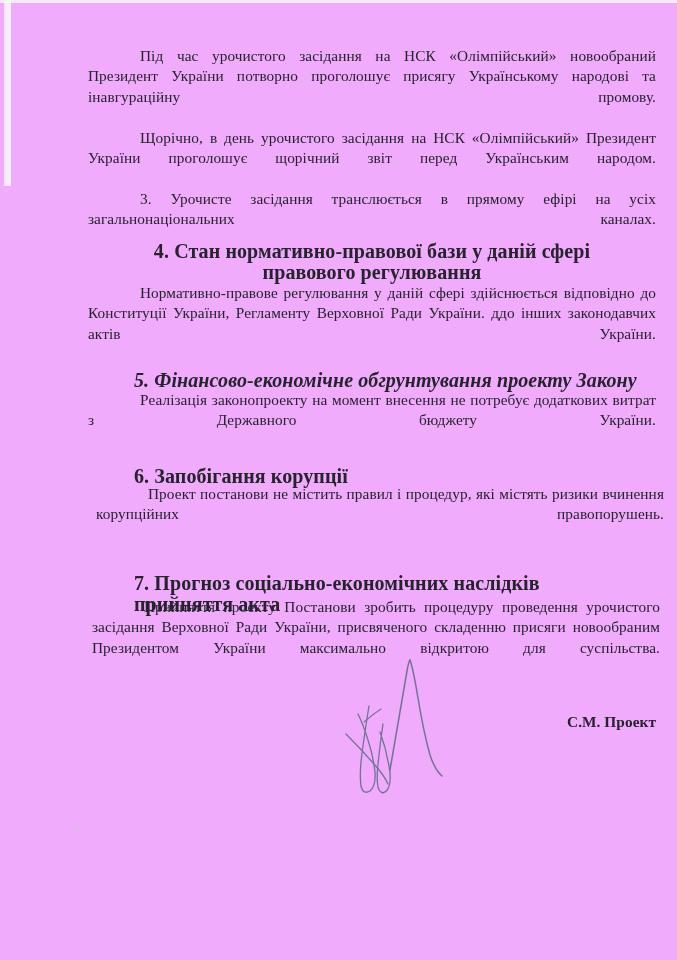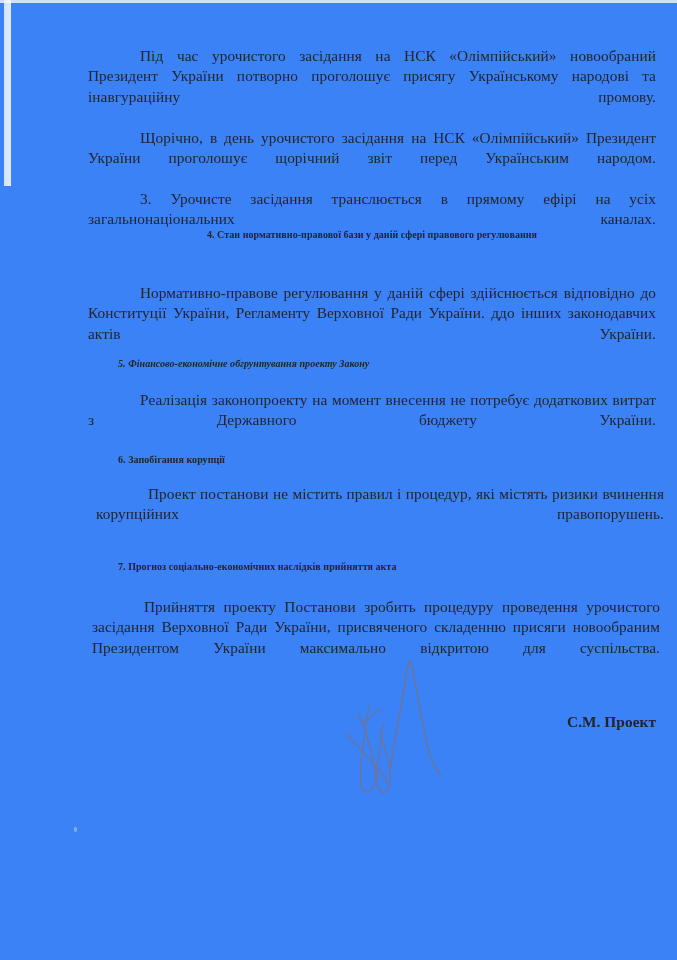--- a/index.html
+++ b/index.html
@@ -7,21 +7,21 @@
     margin: 0;
     padding: 0;
     background: #ffffff;
   }
 
   .page {
     position: relative;
     width: 677px;
     height: 960px;
     margin: 0 auto;
-    background: #3b82f6;
+    background: #f0abfc;
     overflow: hidden;
     font-family: "Liberation Serif", "DejaVu Serif", serif;
     color: #24242a;
   }
 
   
   .scan-edge-left {
     position: absolute;
     left: 4px;
     top: 0;
@@ -72,22 +72,22 @@
     word-spacing: .02em;
   }
   
   p.body-par::after {
     content: "";
     display: inline-block;
     width: 100%;
   }
 
   h2.section-head {
-    margin: 0;
-    font-size: 10px;
+    margin: 16px;
+    font-size: 20px;
     line-height: 20.6px;
     font-weight: bold;
     letter-spacing: .005em;
   }
   h2.section-head.centered {
     text-align: center;
     padding: 0 10px;
   }
   h2.section-head.left-indent {
     text-align: left;

